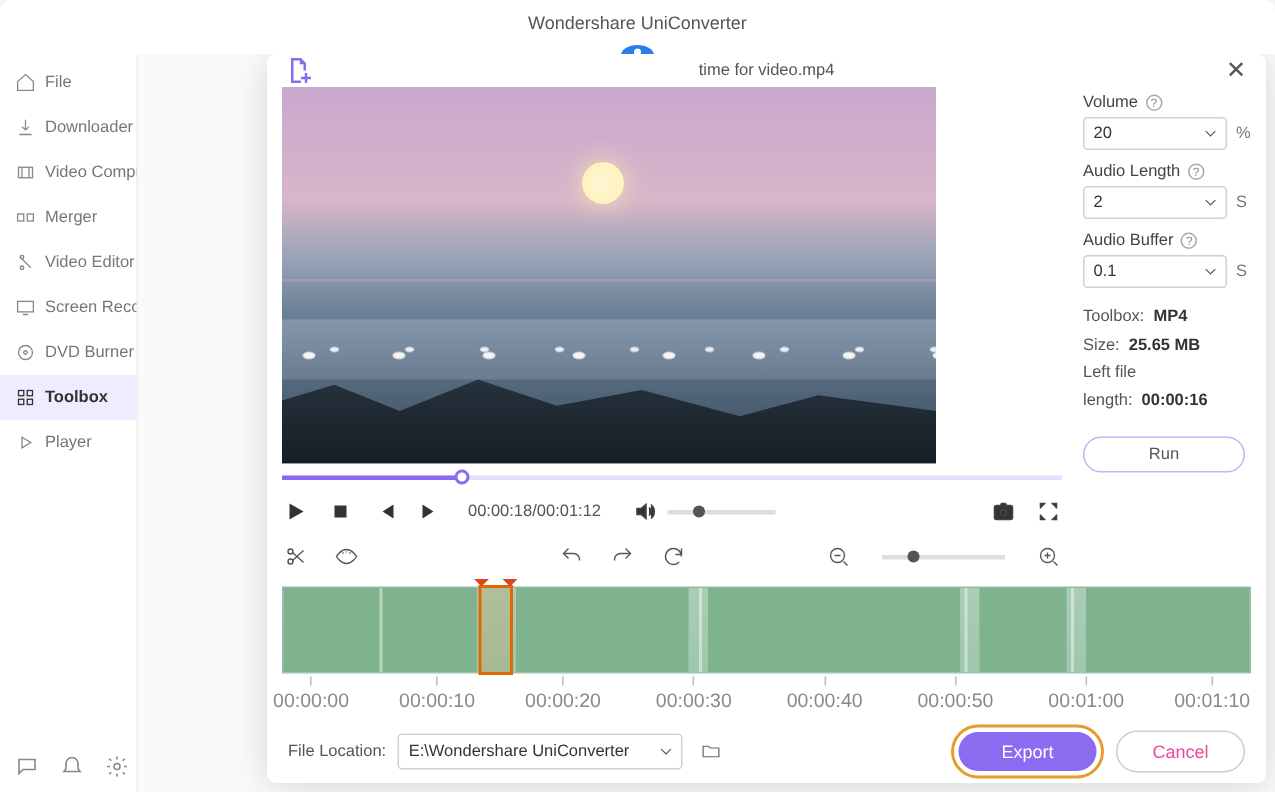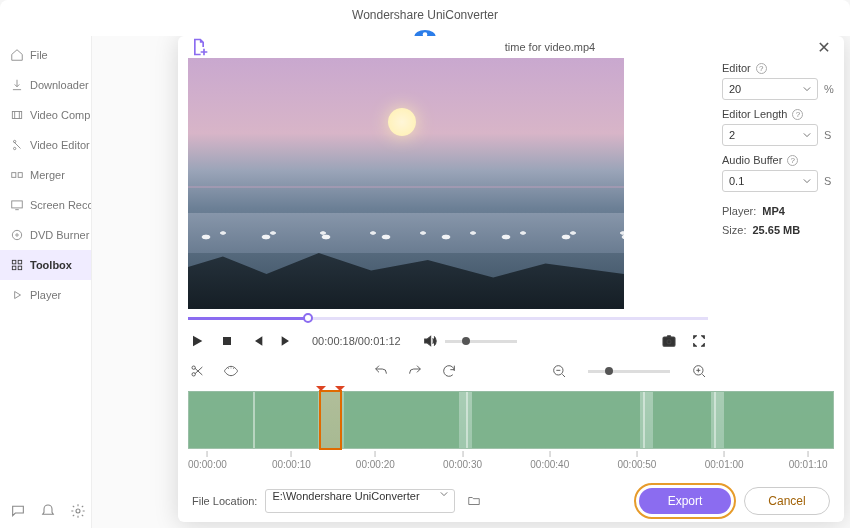--- a/index.html
+++ b/index.html
@@ -35,21 +35,21 @@
 .chip-tor-badge { width:16px; height:16px; background:#ff8a00; border-radius:4px; color:#fff; font-size:10px; display:flex; align-items:center; justify-content:center; font-weight:700;}
 .chip-data { top:160px; }
 .chip-data b { font-size:16px; color:#333; display:block; }
 .chip-cd { top:292px; }
 
 
 .dialog { position:absolute; left:86px; top:0; right:6px; bottom:6px; background:#fff; border-radius:6px; box-shadow:0 2px 24px rgba(0,0,0,.15); display:flex; flex-direction:column; }
 .dlg-header { height:30px; display:flex; align-items:center; padding:0 10px; position:relative; }
 .dlg-add { width:22px; height:22px; border-radius:4px; display:flex; align-items:center; justify-content:center; cursor:pointer; }
 .dlg-add svg { width:20px; height:20px; }
-.dlg-title { position:absolute; left:50%; transform:translateX(-50%); font-size:11px; color:#555;margin-left:39px; }
+.dlg-title { position:absolute; left:50%; transform:translateX(-50%); font-size:11px; color:#555; }
 .dlg-close { margin-left:auto; width:20px; height:20px; cursor:pointer; display:flex; align-items:center; justify-content:center; color:#555; font-size:16px; }
 
 .dlg-body { display:flex; padding:0 10px; gap:14px; }
 .preview-col { width:520px; }
 .video-preview { width:436px; height:251px; background:linear-gradient(#c9a8cf 0%, #d8b5c8 30%, #9aa4b8 45%, #6b7f95 60%, #3a4d5e 100%); position:relative; overflow:hidden; }
 .sun { position:absolute; top:50px; left:200px; width:28px; height:28px; border-radius:50%; background:radial-gradient(#fff6d8,#fff0b0); box-shadow:0 0 18px rgba(255,240,180,.8);}
 .horizon { position:absolute; top:128px; left:0; right:0; height:2px; background:rgba(200,160,190,.4);}
 .wave { position:absolute; left:0; right:0; height:40px; top:155px; background:
   radial-gradient(ellipse at 30% 60%, rgba(255,255,255,.9) 0 6%, transparent 8%) 0 0/60px 40px,
   radial-gradient(ellipse at 70% 50%, rgba(255,255,255,.85) 0 5%, transparent 7%) 0 0/50px 40px,
@@ -89,35 +89,35 @@
 .run-btn { margin-top:14px; width:108px; height:24px; border:1px solid #c2b4f5; border-radius:12px; background:#fff; color:#555; font-size:11px; cursor:pointer;}
 
 
 .timeline-wrap { margin:6px 10px 0; }
 .timeline { height:58px; background:linear-gradient(#a9cdb5,#9ec7ac); position:relative; border:1px solid rgba(0,0,0,.05);}
 .tl-seg { position:absolute; top:0; bottom:0; background:rgba(122,176,137,.9);}
 .tl-stripe { position:absolute; top:0; bottom:0; background:rgba(255,255,255,.45); width:2px;}
 .tl-sel { position:absolute; top:-2px; bottom:-2px; border:2px solid #e06a00; background:rgba(224,106,0,.15);}
 .tl-sel::before, .tl-sel::after { content:""; position:absolute; top:-6px; width:0; height:0; border:5px solid transparent; border-top-color:#d42; }
 .tl-sel::before { left:-5px;} .tl-sel::after { right:-5px;}
-.ruler { height:22px; position:relative; margin-top:2px; font-size:10px; color:#888;}
+.ruler { height:22px; position:relative; margin-top:2px; font-size:13px; color:#888;}
 .ruler-tick { position:absolute; top:0; transform:translateX(-50%); }
 .ruler-tick::before { content:""; display:block; width:1px; height:6px; background:#bbb; margin:0 auto 2px;}
 
 
 .footer { display:flex; align-items:center; gap:8px; padding:10px 14px 12px; margin-top:auto;}
 .footer-lbl { font-size:11px; color:#555;}
-.loc-sel { width:190px; height:24px; border:1px solid #d0d0d0; border-radius:3px; display:flex; align-items:flex-start; padding:0 6px; font-size:11px; color:#333; background:#fff; cursor:pointer; justify-content:space-between;}
+.loc-sel { width:190px; height:24px; border:1px solid #d0d0d0; border-radius:3px; display:flex; align-items:center; padding:0 6px; font-size:11px; color:#333; background:#fff; cursor:pointer; justify-content:space-between;}
 .loc-sel svg{width:8px;height:8px;}
 .folder-btn { width:22px; height:22px; border:1px solid transparent; display:flex; align-items:center; justify-content:center; cursor:pointer;}
 .folder-btn svg { width:16px; height:14px; fill:none; stroke:#666; stroke-width:1.4;}
 .footer .spacer { flex:1; }
 .export-wrap { padding:3px; border:2px solid #e79b2a; border-radius:18px;}
 .export-btn { width:92px; height:26px; border:none; border-radius:13px; background:#8b6cf0; color:#fff; font-size:12px; cursor:pointer;}
-.cancel-btn { width:86px; height:28px; border:1px solid #ccc; border-radius:14px; background:#fff; color:#a16207; font-size:12px; cursor:pointer;}
+.cancel-btn { width:86px; height:28px; border:1px solid #ccc; border-radius:14px; background:#fff; color:#ec4899; font-size:12px; cursor:pointer;}
 </style>
 </head>
 <body>
 
 <div class="app">
   <div class="titlebar">
     <div class="app-logo"></div>
     <div class="app-title">Wondershare UniConverter</div>
     <div class="user-ic">
         <svg viewBox="0 0 24 24">
@@ -170,30 +170,30 @@
         </div>
       <div class="sb-item">
           <svg viewBox="0 0 24 24">
             <rect x="4" y="6" width="16" height="12"></rect>
             <path d="M8 6v12M16 6v12"></path>
           </svg>
           <span>Video Compressor</span>
         </div>
       <div class="sb-item">
           <svg viewBox="0 0 24 24">
-            <path d="M6 6l12 12M8 4a2 2 0 100 4 2 2 0 000-4zM8 16a2 2 0 100 4 2 2 0 000-4z"></path>
-          </svg>
-          <span>Video Editor</span>
-        </div>
-      <div class="sb-item">
-          <svg viewBox="0 0 24 24">
             <rect x="3" y="8" width="7" height="8"></rect>
             <rect x="14" y="8" width="7" height="8"></rect>
           </svg>
           <span>Merger</span>
+        </div>
+      <div class="sb-item">
+          <svg viewBox="0 0 24 24">
+            <path d="M6 6l12 12M8 4a2 2 0 100 4 2 2 0 000-4zM8 16a2 2 0 100 4 2 2 0 000-4z"></path>
+          </svg>
+          <span>Video Editor</span>
         </div>
       <div class="sb-item">
           <svg viewBox="0 0 24 24">
             <rect x="3" y="5" width="18" height="12"></rect>
             <path d="M9 20h6"></path>
           </svg>
           <span>Screen Recorder</span>
         </div>
       <div class="sb-item">
           <svg viewBox="0 0 24 24">
@@ -365,36 +365,36 @@
                     <circle cx="11" cy="11" r="7"></circle>
                     <path d="M8 11h6M11 8v6M21 21l-4-4"></path>
                   </svg>
                 </div>
             </div>
           </div>
 
           <div class="settings-col">
             <div class="fld">
               <div class="fld-lbl">
-                  <span>Editor</span>
+                  <span>Volume</span>
                   <span class="help-ic">?</span>
                 </div>
               <div class="fld-row">
                 <div class="sel">
                     <span>20</span>
                     <svg viewBox="0 0 10 10">
                       <path d="M1 3l4 4 4-4" fill="none" stroke="#555"></path>
                     </svg>
                   </div>
                 <span class="unit">%</span>
               </div>
             </div>
             <div class="fld">
               <div class="fld-lbl">
-                  <span>Editor Length</span>
+                  <span>Audio Length</span>
                   <span class="help-ic">?</span>
                 </div>
               <div class="fld-row">
                 <div class="sel">
                     <span>2</span>
                     <svg viewBox="0 0 10 10">
                       <path d="M1 3l4 4 4-4" fill="none" stroke="#555"></path>
                     </svg>
                   </div>
                 <span class="unit">S</span>
@@ -409,23 +409,25 @@
                 <div class="sel">
                     <span>0.1</span>
                     <svg viewBox="0 0 10 10">
                       <path d="M1 3l4 4 4-4" fill="none" stroke="#555"></path>
                     </svg>
                   </div>
                 <span class="unit">S</span>
               </div>
             </div>
             <div class="info-lines">
-              <div><span>Player:</span><b>MP4</b></div>
+              <div><span>Toolbox:</span><b>MP4</b></div>
               <div><span>Size:</span><b>25.65 MB</b></div>
-            </div>
+              <div><span>Left file length:</span><b>00:00:16</b></div>
+            </div>
+            <button class="run-btn">Run</button>
           </div>
         </div>
 
         <div class="timeline-wrap">
           <div class="timeline">
             <div class="tl-seg" style="left:0;width:20%"></div>
             <div class="tl-seg" style="left:24%;width:18%"></div>
             <div class="tl-seg" style="left:44%;width:26%"></div>
             <div class="tl-seg" style="left:72%;width:9%"></div>
             <div class="tl-seg" style="left:83%;width:17%"></div>

